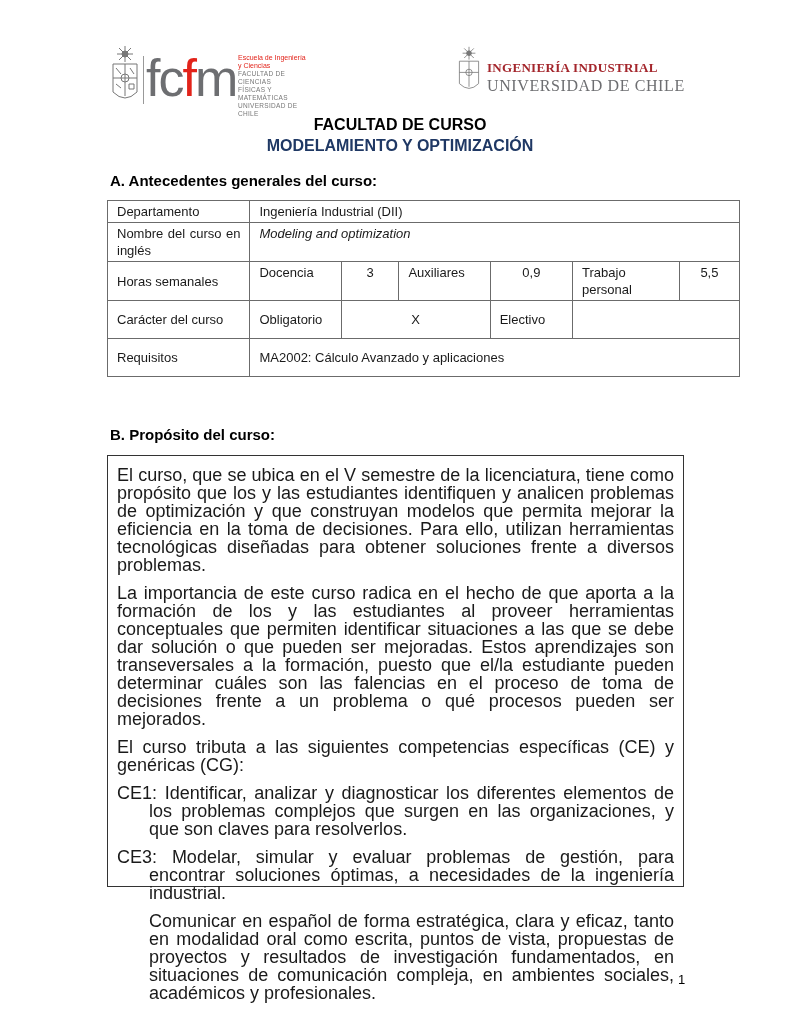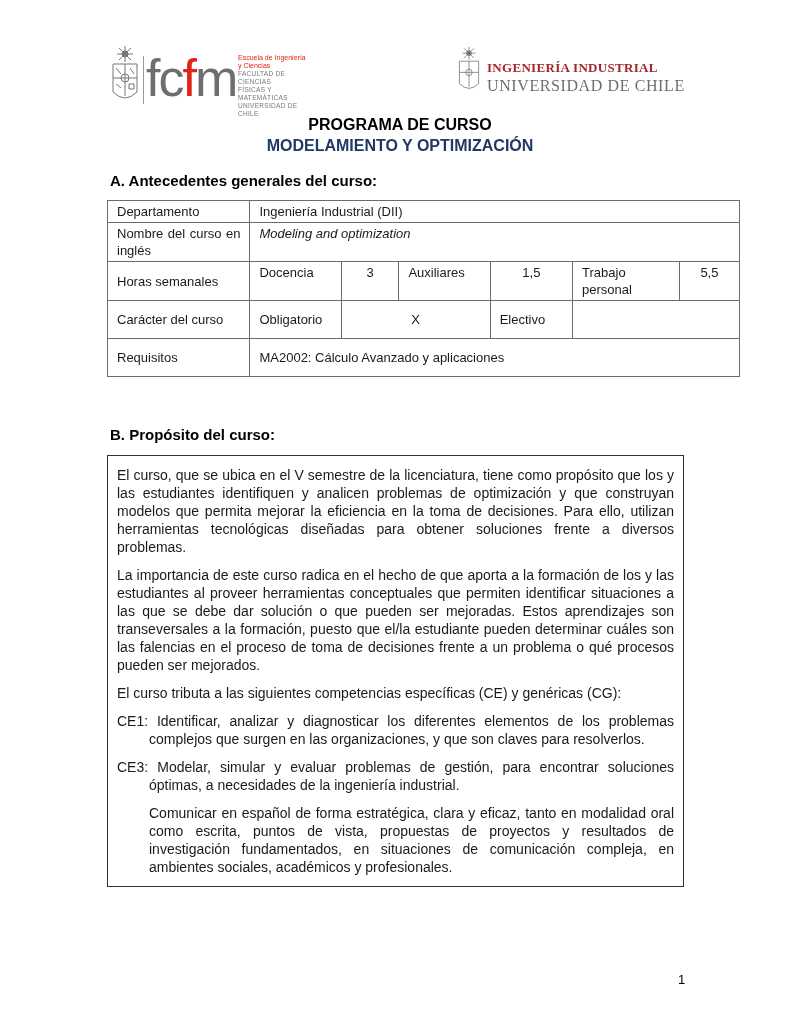--- a/index.html
+++ b/index.html
@@ -36,21 +36,21 @@
   table.info { position: absolute; left: 107px; top: 200px; width: 633px; border-collapse: collapse;
                font-size: 13px; color: #1a1a1a; }
   table.info td { border: 1px solid #6b6b6b; padding: 2px 9px; vertical-align: top; line-height: 17px; }
   table.info td.mid { vertical-align: middle; }
   table.info td.center { text-align: center; }
   table.info td.justify { text-align: justify; text-align-last: justify; }
   .italic { font-style: italic; }
 
   
   .purpose { left: 107px; top: 455px; width: 577px; height: 432px; border: 1.5px solid #333;
-             box-sizing: border-box; padding: 10px 9px 0 9px; font-size: 14px; line-height: 18px; color: #1a1a1a; }
+             box-sizing: border-box; padding: 10px 9px 0 9px; font-size: 18px; line-height: 18px; color: #1a1a1a; }
   .purpose p { margin: 0 0 10px 0; text-align: justify; }
   .purpose .comp { padding-left: 32px; text-indent: -32px; }
   .purpose .cg-desc { padding-left: 32px; }
 
   .page-num { left: 678px; top: 972px; font-size: 13px; color: #000; }
 </style>
 </head>
 <body>
 
 <div class="abs logo-fcfm">
@@ -90,21 +90,21 @@
       <path d="M3 20 H27 V48 Q15 60 3 48 Z"></path>
       <line x1="15" y1="20" x2="15" y2="52"></line>
         <line x1="3" y1="34" x2="27" y2="34"></line>
       <circle cx="15" cy="34" r="4"></circle>
     </g>
   </svg>
   <div class="ii-t1">INGENIERÍA INDUSTRIAL</div>
   <div class="ii-t2">UNIVERSIDAD DE CHILE</div>
 </div>
 
-<div class="abs title1">PROGRAMA DE CURSO</div>
+<div class="abs title1">FACULTAD DE CURSO</div>
 <div class="abs title2">MODELAMIENTO Y OPTIMIZACIÓN</div>
 
 <div class="abs section-h secA">A. Antecedentes generales del curso:</div>
 
 <table class="info">
   <colgroup>
     <col style="width:128px">
       <col style="width:80px">
       <col style="width:52px">
       <col style="width:82px">
@@ -120,21 +120,21 @@
   </tr>
   <tr style="height:38px">
     <td class="justify">Nombre del curso en inglés</td>
     <td colspan="7" class="italic">Modeling and optimization</td>
   </tr>
   <tr>
     <td class="mid" style="padding-top:2px">Horas semanales</td>
     <td>Docencia</td>
     <td class="center">3</td>
     <td>Auxiliares</td>
-    <td class="center">1,5</td>
+    <td class="center">0,9</td>
     <td colspan="2">Trabajo personal</td>
     <td class="center">5,5</td>
   </tr>
   <tr style="height:38px">
     <td class="mid">Carácter del curso</td>
     <td class="mid">Obligatorio</td>
     <td colspan="2" class="mid center">X</td>
     <td class="mid">Electivo</td>
     <td colspan="3" class="mid center"></td>
   </tr>

